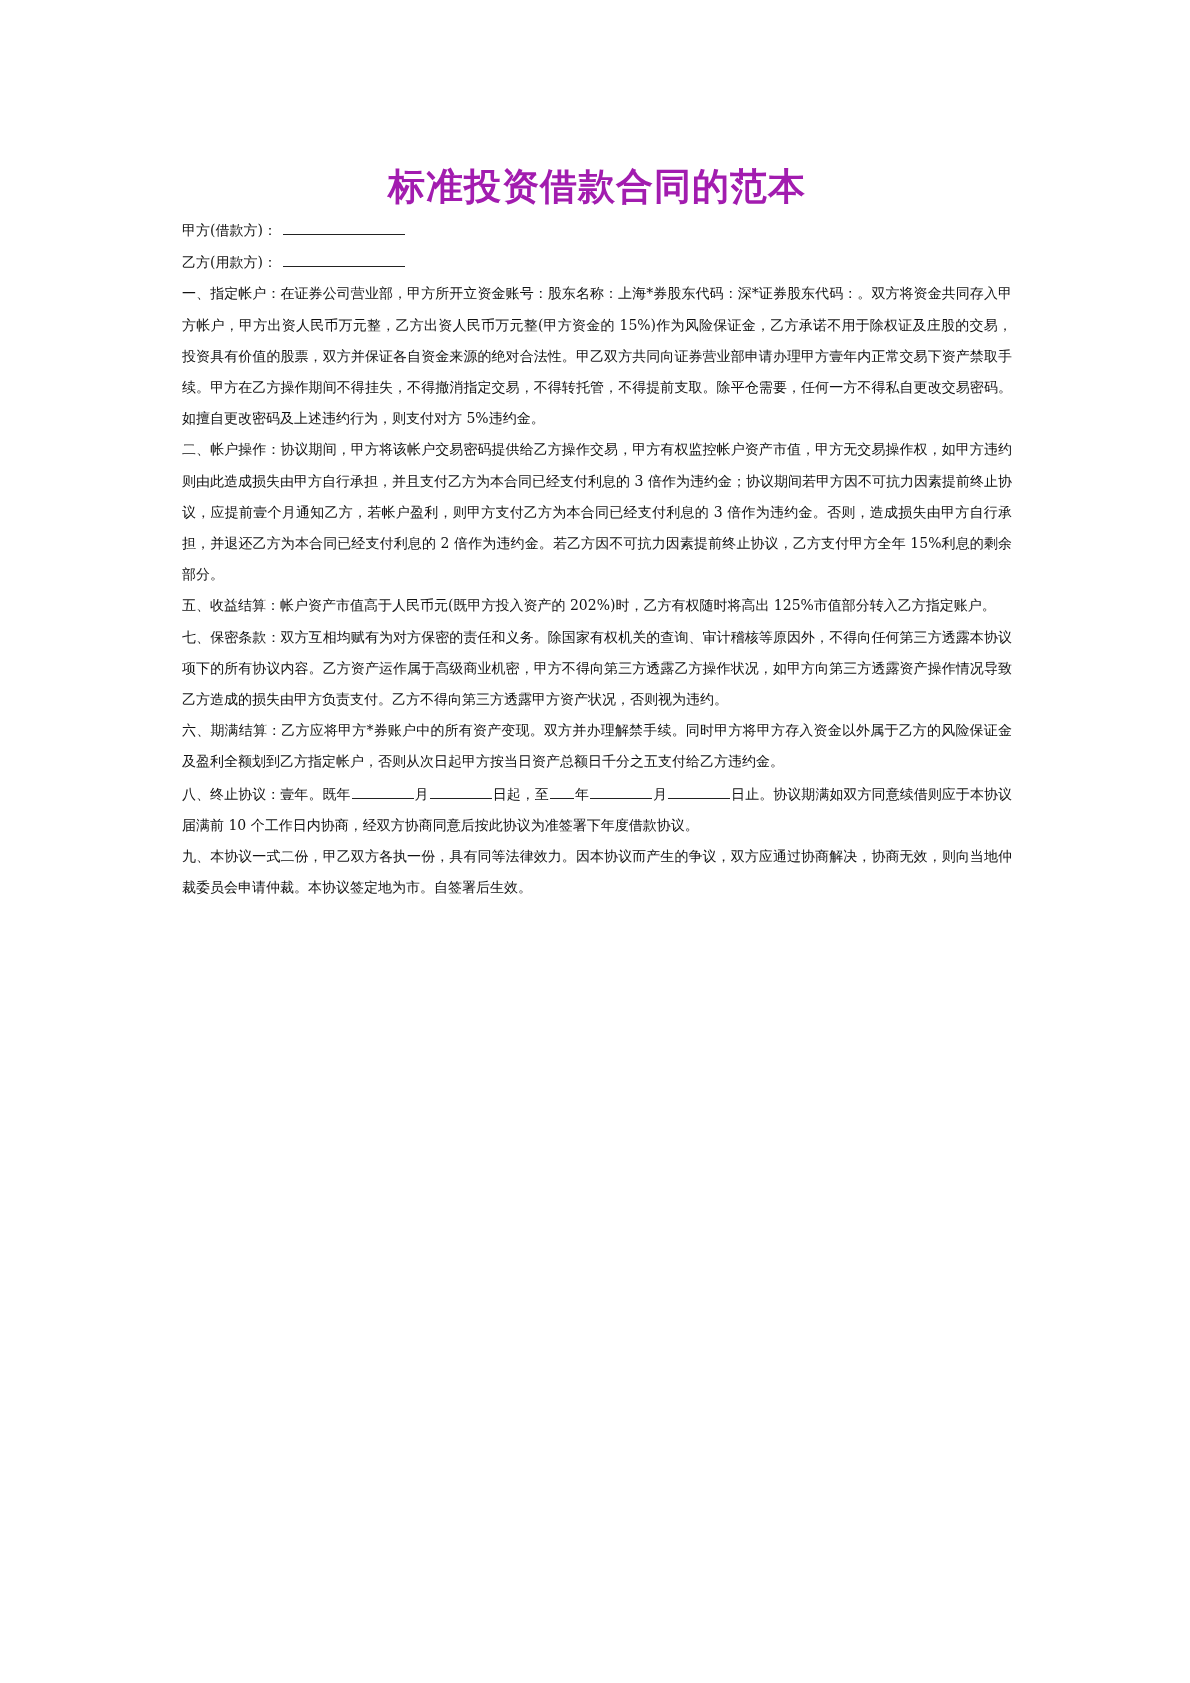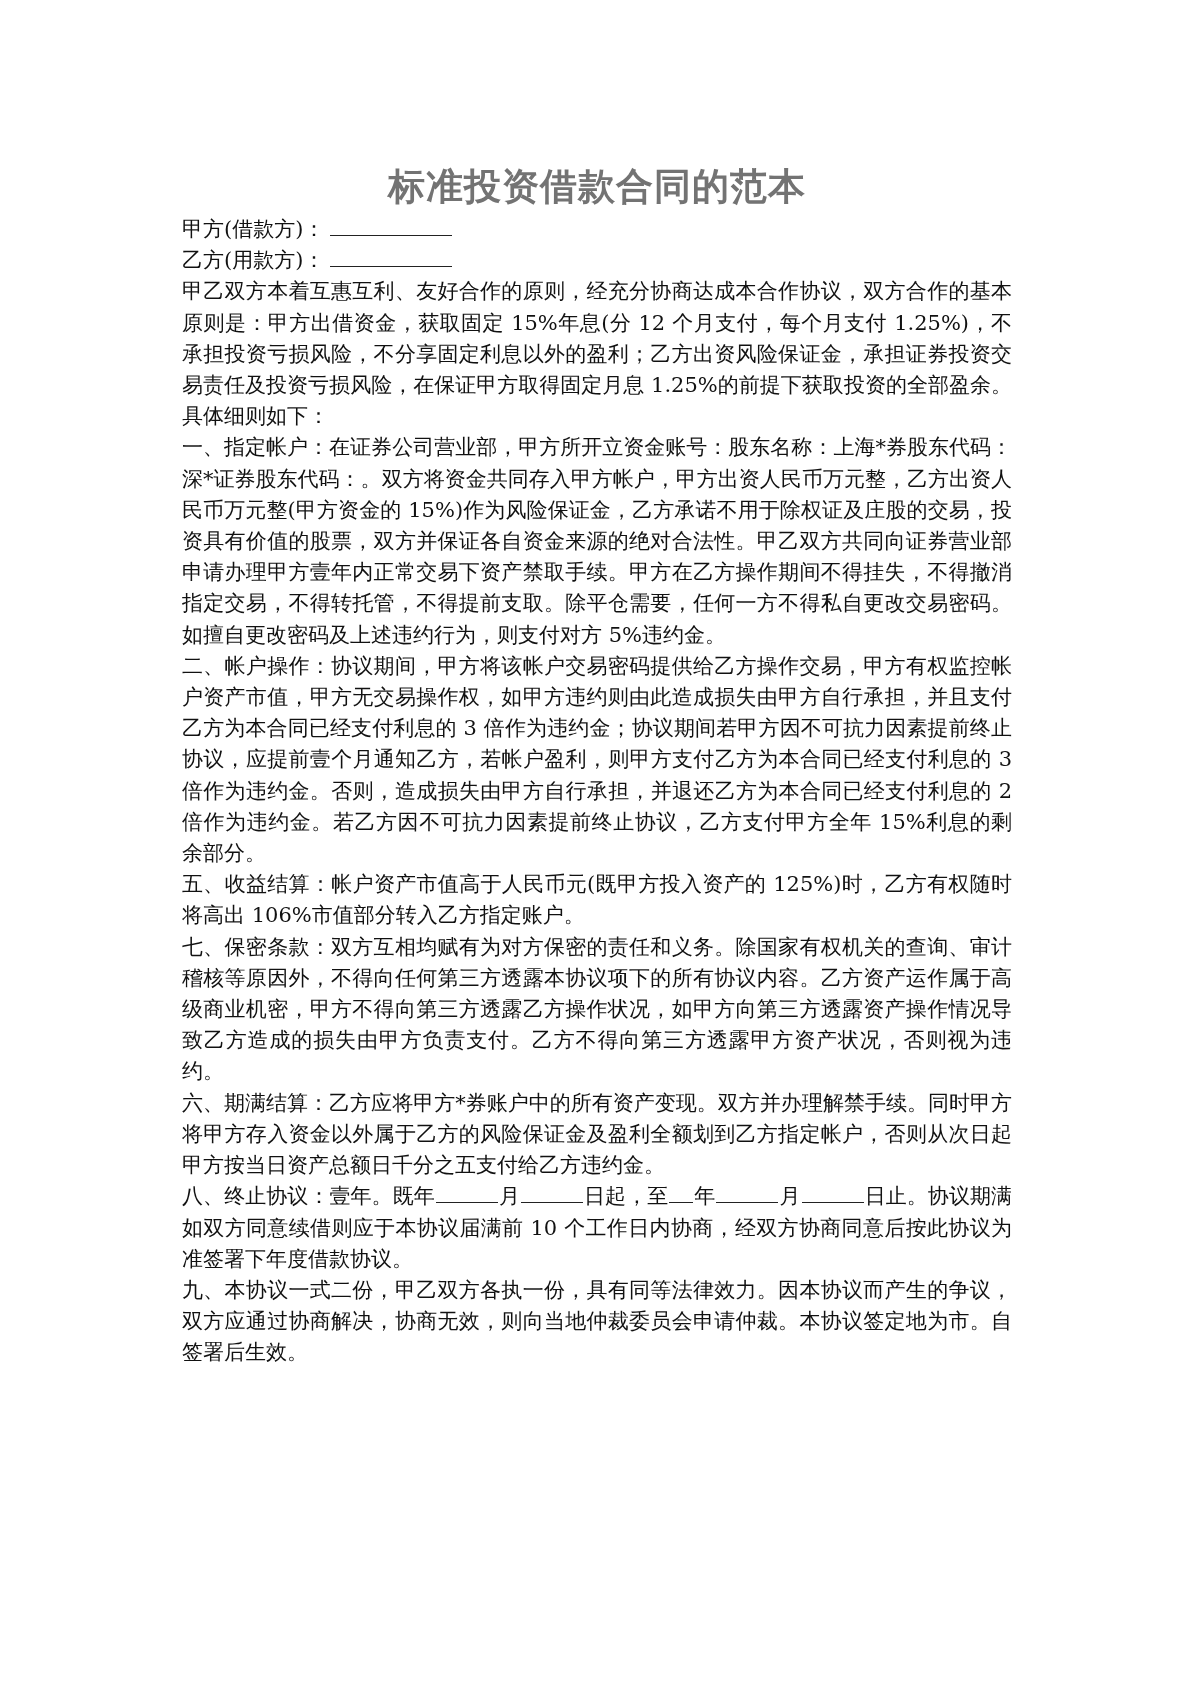--- a/index.html
+++ b/index.html
@@ -22,25 +22,25 @@
     }
     .doc-title {
       font-family: "DejaVu Serif", "Liberation Serif", serif;
       font-weight: bold;
       font-size: 37px;
       line-height: 56px;
       text-align: center;
       margin: 0;
       padding: 0;
       letter-spacing: 1px;
-      color: #737373;
+      color: #a21caf;
     }
     .doc-body {
       font-family: "DejaVu Serif", "Liberation Serif", serif;
-      font-size: 21px;
+      font-size: 14px;
       line-height: 31.2px;
       text-align: justify;
       text-justify: inter-character;
       margin-top: 0px;
     }
     .doc-body p {
       margin: 0;
       padding: 0;
     }
     .party-line {
@@ -64,25 +64,24 @@
   <h1 class="doc-title">标准投资借款合同的范本</h1>
 
   <div class="doc-body">
     <p class="party-line">
       <span>甲方(借款方)：</span><span class="blank blank-party"></span>
     </p>
     <p class="party-line">
       <span>乙方(用款方)：</span><span class="blank blank-party"></span>
     </p>
 
-    <p>甲乙双方本着互惠互利、友好合作的原则，经充分协商达成本合作协议，双方合作的基本原则是：甲方出借资金，获取固定 15%年息(分 12 个月支付，每个月支付 1.25%)，不承担投资亏损风险，不分享固定利息以外的盈利；乙方出资风险保证金，承担证券投资交易责任及投资亏损风险，在保证甲方取得固定月息 1.25%的前提下获取投资的全部盈余。具体细则如下：</p>
 
     <p>一、指定帐户：在证券公司营业部，甲方所开立资金账号：股东名称：上海*券股东代码：深*证券股东代码：。双方将资金共同存入甲方帐户，甲方出资人民币万元整，乙方出资人民币万元整(甲方资金的 15%)作为风险保证金，乙方承诺不用于除权证及庄股的交易，投资具有价值的股票，双方并保证各自资金来源的绝对合法性。甲乙双方共同向证券营业部申请办理甲方壹年内正常交易下资产禁取手续。甲方在乙方操作期间不得挂失，不得撤消指定交易，不得转托管，不得提前支取。除平仓需要，任何一方不得私自更改交易密码。如擅自更改密码及上述违约行为，则支付对方 5%违约金。</p>
     <p>二、帐户操作：协议期间，甲方将该帐户交易密码提供给乙方操作交易，甲方有权监控帐户资产市值，甲方无交易操作权，如甲方违约则由此造成损失由甲方自行承担，并且支付乙方为本合同已经支付利息的 3 倍作为违约金；协议期间若甲方因不可抗力因素提前终止协议，应提前壹个月通知乙方，若帐户盈利，则甲方支付乙方为本合同已经支付利息的 3 倍作为违约金。否则，造成损失由甲方自行承担，并退还乙方为本合同已经支付利息的 2 倍作为违约金。若乙方因不可抗力因素提前终止协议，乙方支付甲方全年 15%利息的剩余部分。</p>
-    <p>五、收益结算：帐户资产市值高于人民币元(既甲方投入资产的 125%)时，乙方有权随时将高出 106%市值部分转入乙方指定账户。</p>
+    <p>五、收益结算：帐户资产市值高于人民币元(既甲方投入资产的 202%)时，乙方有权随时将高出 125%市值部分转入乙方指定账户。</p>
     <p>七、保密条款：双方互相均赋有为对方保密的责任和义务。除国家有权机关的查询、审计稽核等原因外，不得向任何第三方透露本协议项下的所有协议内容。乙方资产运作属于高级商业机密，甲方不得向第三方透露乙方操作状况，如甲方向第三方透露资产操作情况导致乙方造成的损失由甲方负责支付。乙方不得向第三方透露甲方资产状况，否则视为违约。</p>
     <p>六、期满结算：乙方应将甲方*券账户中的所有资产变现。双方并办理解禁手续。同时甲方将甲方存入资金以外属于乙方的风险保证金及盈利全额划到乙方指定帐户，否则从次日起甲方按当日资产总额日千分之五支付给乙方违约金。</p>
 
     <p><span>八、终止协议：壹年。既年</span><span class="blank blank-long"></span><span>月</span><span class="blank blank-long"></span><span>日起，至</span><span class="blank blank-short"></span><span>年</span><span class="blank blank-long"></span><span>月</span><span class="blank blank-long"></span><span>日止。协议期满如双方同意续借则应于本协议届满前 10 个工作日内协商，经双方协商同意后按此协议为准签署下年度借款协议。</span></p>
 
     <p>九、本协议一式二份，甲乙双方各执一份，具有同等法律效力。因本协议而产生的争议，双方应通过协商解决，协商无效，则向当地仲裁委员会申请仲裁。本协议签定地为市。自签署后生效。</p>
   </div>
 </div>
 
 </body></html>

